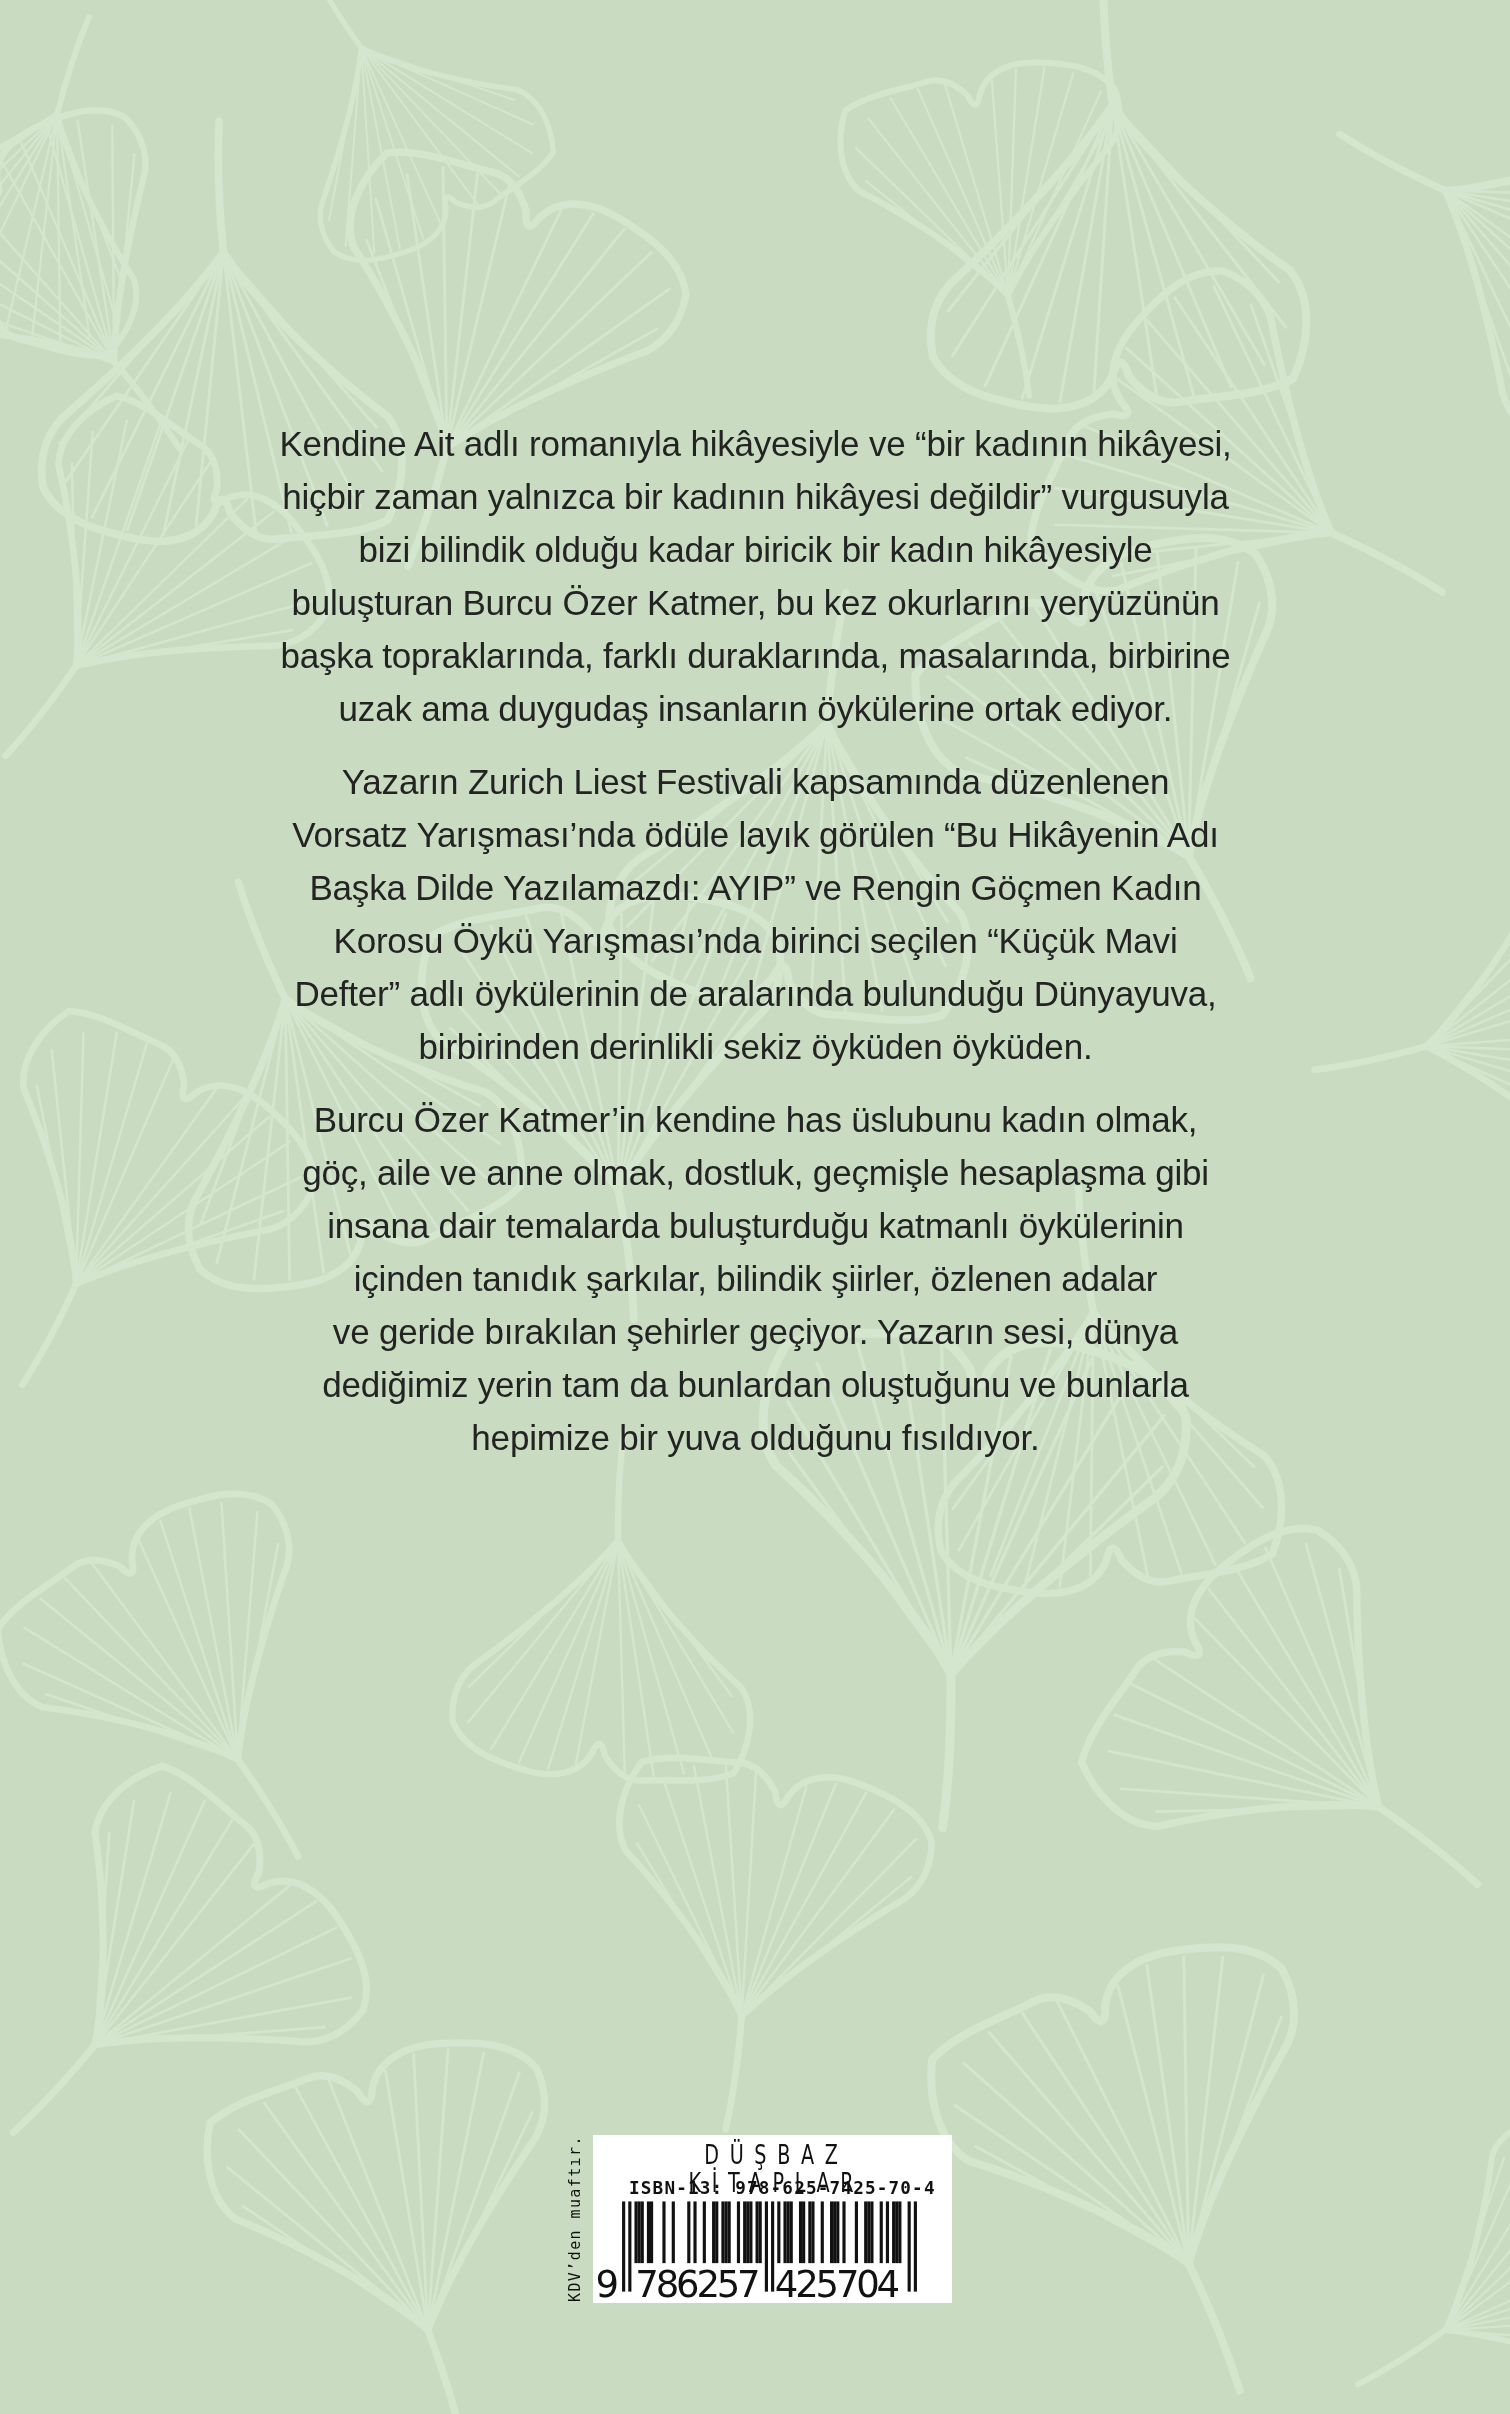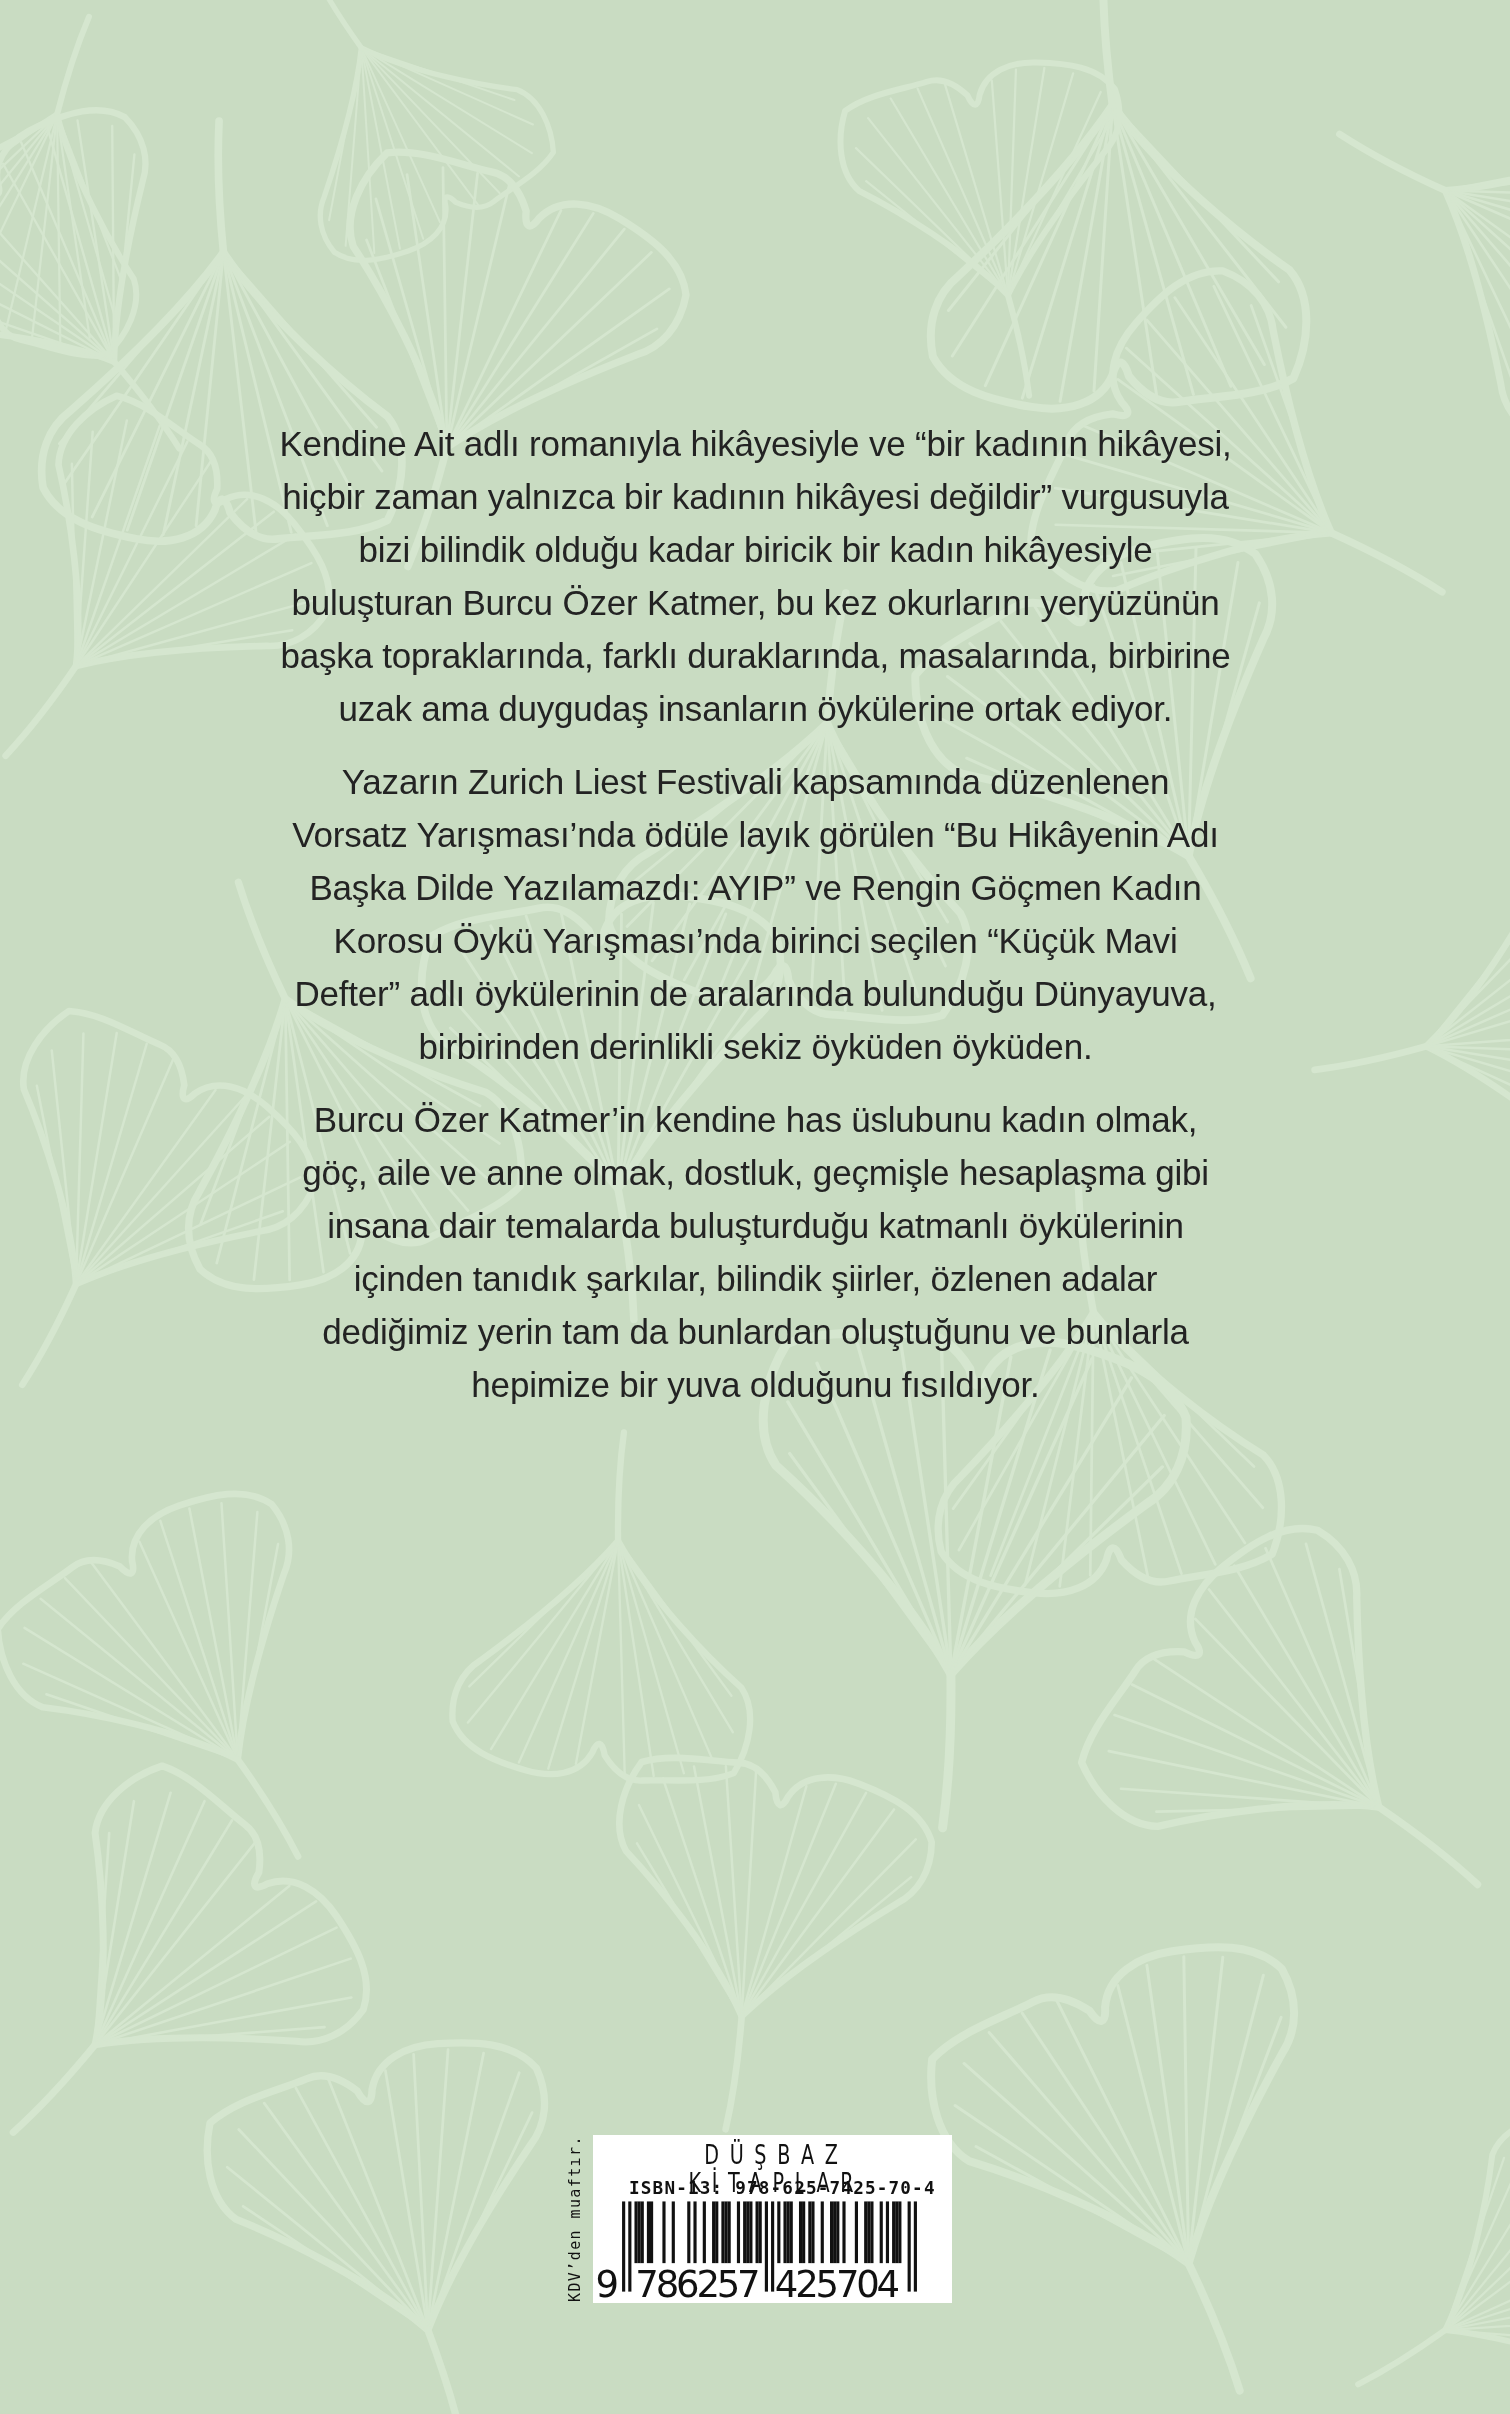--- a/index.html
+++ b/index.html
@@ -177,20 +177,21 @@
       <span class="line"><span>Başka Dilde Yazılamazdı: AYIP” ve Rengin Göçmen Kadın</span></span>
       <span class="line"><span>Korosu Öykü Yarışması’nda birinci seçilen “Küçük Mavi</span></span>
       <span class="line"><span>Defter” adlı öykülerinin de aralarında bulunduğu </span><span class="it">Dünyayuva</span><span>,</span></span>
       <span class="line"><span>birbirinden derinlikli sekiz öyküden öyküden.</span></span>
     </p>
     <p class="para">
       <span class="line"><span>Burcu Özer Katmer’in kendine has üslubunu kadın olmak,</span></span>
       <span class="line"><span>göç, aile ve anne olmak, dostluk, geçmişle hesaplaşma gibi</span></span>
       <span class="line"><span>insana dair temalarda buluşturduğu katmanlı öykülerinin</span></span>
       <span class="line"><span>içinden tanıdık şarkılar, bilindik şiirler, özlenen adalar</span></span>
+      <span class="line"><span>ve geride bırakılan şehirler geçiyor. Yazarın sesi, dünya</span></span>
       <span class="line"><span>dediğimiz yerin tam da bunlardan oluştuğunu ve bunlarla</span></span>
       <span class="line"><span>hepimize bir yuva olduğunu fısıldıyor.</span></span>
     </p>
   </div>
 
 <div class="kdv">KDV’den muaftır.</div>
 
 <div class="barcode-box">
   <div class="publisher">DÜŞBAZ KİTAPLAR</div>
   <div class="isbn">ISBN-13: 978-625-7425-70-4</div>

